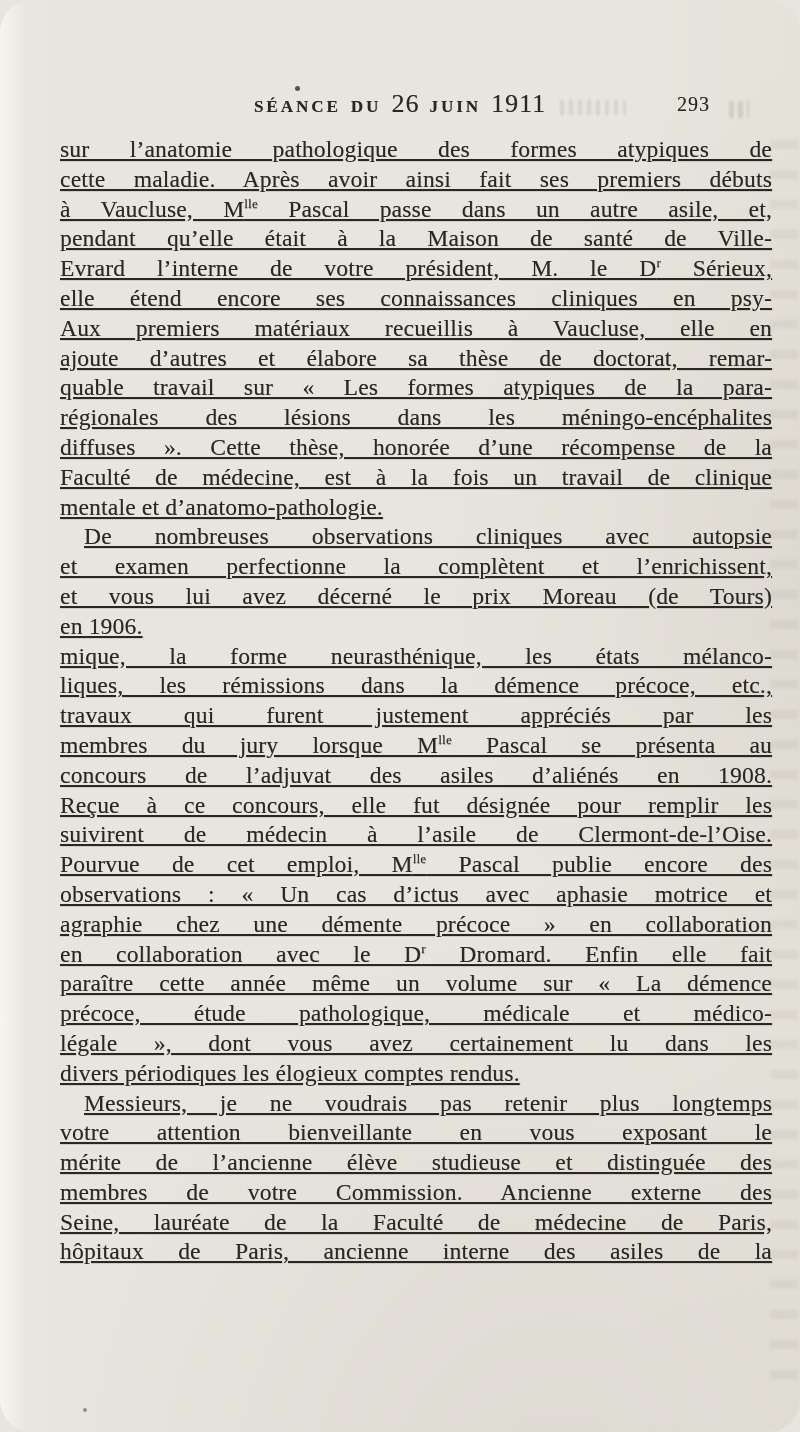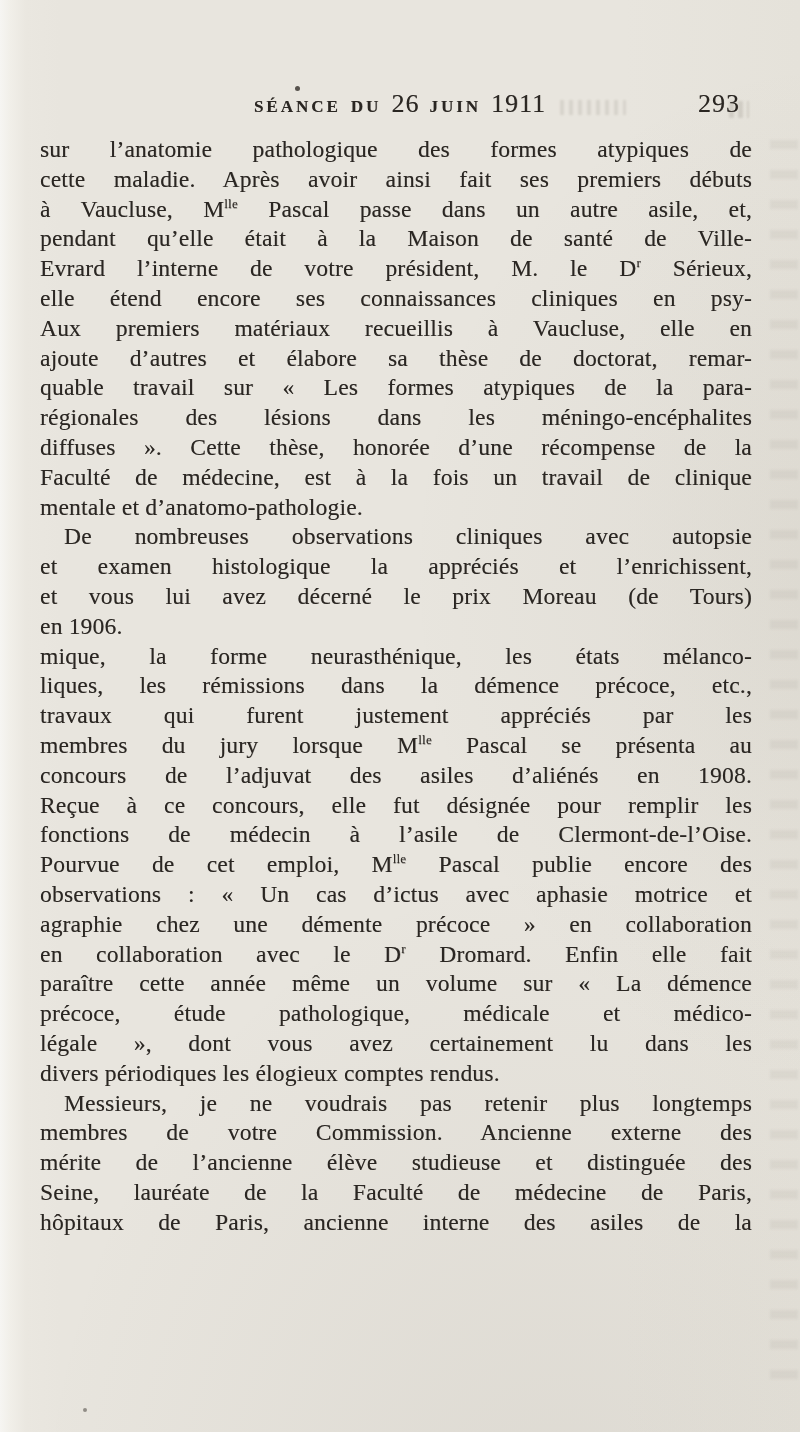--- a/index.html
+++ b/index.html
@@ -11,36 +11,37 @@
   html,body{margin:0;padding:0;background:var(--paper);}
   body{width:800px;height:1432px;overflow:hidden;}
   .page{
     position:relative;width:800px;height:1432px;box-sizing:border-box;
     background:
       radial-gradient(120% 90% at 70% 110%, rgba(120,112,98,.10), rgba(0,0,0,0) 55%),
       radial-gradient(90% 60% at 105% 40%, rgba(120,112,98,.08), rgba(0,0,0,0) 60%),
       linear-gradient(90deg, #f6f5f2 0px, #f1efe9 10px, #eae7e0 26px, var(--paper) 60px, var(--paper) 78%, #e5e2da 100%);
     font-family:"Liberation Serif","DejaVu Serif",serif;
     color:var(--ink);
+    border-radius:32px;
   }
   
   .pagehead{position:absolute;top:88px;left:44px;width:712px;height:32px;}
   .running-title{
     position:absolute;left:0;right:0;text-align:center;
     white-space:nowrap;line-height:32px;
     text-shadow:.3px .3px .6px rgba(42,38,34,.45);
   }
   .running-title .caps{font-size:17px;font-weight:700;letter-spacing:3px;margin:0 5px;}
   .running-title .num{font-size:26px;font-weight:400;letter-spacing:1px;margin:0 5px;}
   .page-number{
-    position:absolute;right:16px;top:0;font-size:26px;line-height:32px;
+    position:absolute;right:46px;top:0;font-size:20px;line-height:32px;
     letter-spacing:1px;text-shadow:.3px .3px .6px rgba(42,38,34,.4);
   }
   
-  .text-column{position:absolute;top:135px;left:40px;width:712px;}
+  .text-column{position:absolute;top:135px;left:60px;width:712px;text-decoration:underline;}
   .line{
     height:29.8px;line-height:29.8px;font-size:23.5px;letter-spacing:.2px;
     text-align:justify;text-align-last:justify;text-justify:inter-word;
     white-space:normal;
     text-shadow:.35px .35px .55px rgba(42,38,34,.38);
   }
   .line.pl{text-align-last:left;}
   .line.ind{text-indent:24px;}
   .line sup{font-size:.56em;vertical-align:super;line-height:0;}
   
@@ -80,41 +81,42 @@
       <div class="line">Evrard l’interne de votre président, M. le D<sup>r</sup> Sérieux,</div>
       <div class="line">elle étend encore ses connaissances cliniques en psy-</div>
       <div class="line">Aux premiers matériaux recueillis à Vaucluse, elle en</div>
       <div class="line">ajoute d’autres et élabore sa thèse de doctorat, remar-</div>
       <div class="line">quable travail sur « Les formes atypiques de la para-</div>
       <div class="line">régionales des lésions dans les méningo-encéphalites</div>
       <div class="line">diffuses ». Cette thèse, honorée d’une récompense de la</div>
       <div class="line">Faculté de médecine, est à la fois un travail de clinique</div>
       <div class="line pl">mentale et d’anatomo-pathologie.</div>
       <div class="line ind">De nombreuses observations cliniques avec autopsie</div>
-      <div class="line">et examen histologique la appréciés et l’enrichissent,</div>
+      <div class="line">et examen perfectionne la complètent et l’enrichissent,</div>
       <div class="line">et vous lui avez décerné le prix Moreau (de Tours)</div>
       <div class="line pl">en 1906.</div>
       <div class="line">mique, la forme neurasthénique, les états mélanco-</div>
       <div class="line">liques, les rémissions dans la démence précoce, etc.,</div>
       <div class="line">travaux qui furent justement appréciés par les</div>
       <div class="line">membres du jury lorsque M<sup>lle</sup> Pascal se présenta au</div>
       <div class="line">concours de l’adjuvat des asiles d’aliénés en 1908.</div>
       <div class="line">Reçue à ce concours, elle fut désignée pour remplir les</div>
-      <div class="line">fonctions de médecin à l’asile de Clermont-de-l’Oise.</div>
+      <div class="line">suivirent de médecin à l’asile de Clermont-de-l’Oise.</div>
       <div class="line">Pourvue de cet emploi, M<sup>lle</sup> Pascal publie encore des</div>
       <div class="line">observations : « Un cas d’ictus avec aphasie motrice et</div>
       <div class="line">agraphie chez une démente précoce » en collaboration</div>
       <div class="line">en collaboration avec le D<sup>r</sup> Dromard. Enfin elle fait</div>
       <div class="line">paraître cette année même un volume sur « La démence</div>
       <div class="line">précoce, étude pathologique, médicale et médico-</div>
       <div class="line">légale », dont vous avez certainement lu dans les</div>
       <div class="line pl">divers périodiques les élogieux comptes rendus.</div>
       <div class="line ind">Messieurs, je ne voudrais pas retenir plus longtemps</div>
+      <div class="line">votre attention bienveillante en vous exposant le</div>
+      <div class="line">mérite de l’ancienne élève studieuse et distinguée des</div>
       <div class="line">membres de votre Commission. Ancienne externe des</div>
-      <div class="line">mérite de l’ancienne élève studieuse et distinguée des</div>
       <div class="line">Seine, lauréate de la Faculté de médecine de Paris,</div>
       <div class="line">hôpitaux de Paris, ancienne interne des asiles de la</div>
     </main>
 
   <div class="smudge ghost-title"></div>
   <div class="smudge ghost-folio"></div>
   <div class="smudge margin-ghosts"></div>
   <div class="speck s1"></div>
   <div class="speck s2"></div>
 

